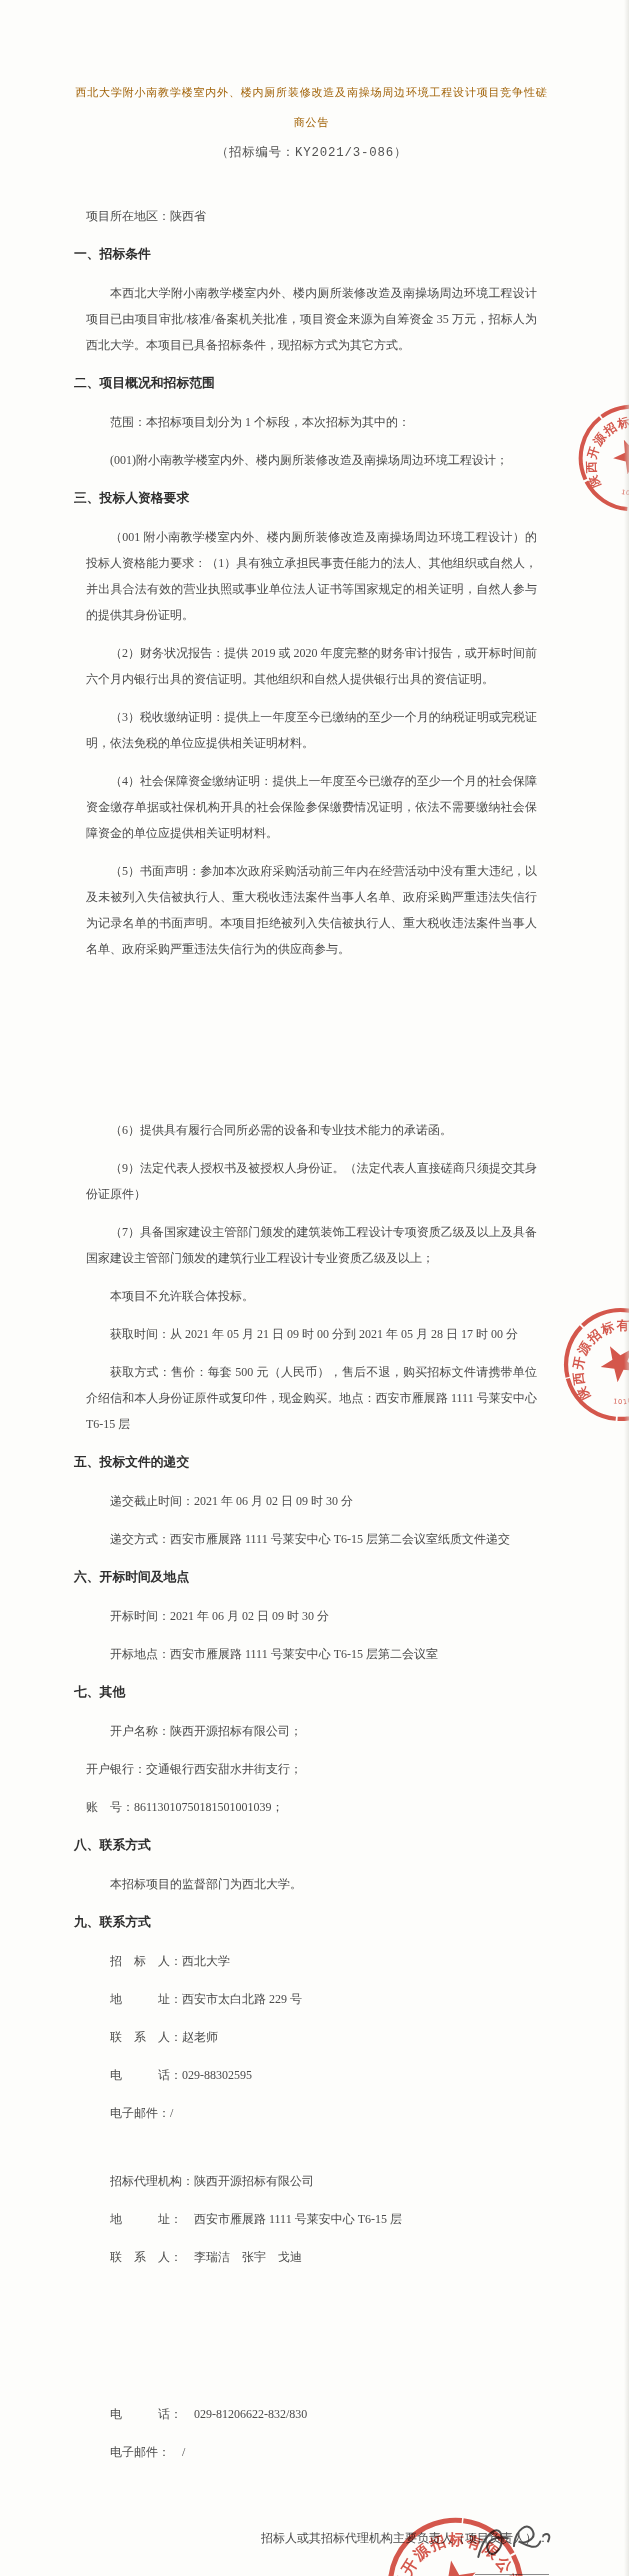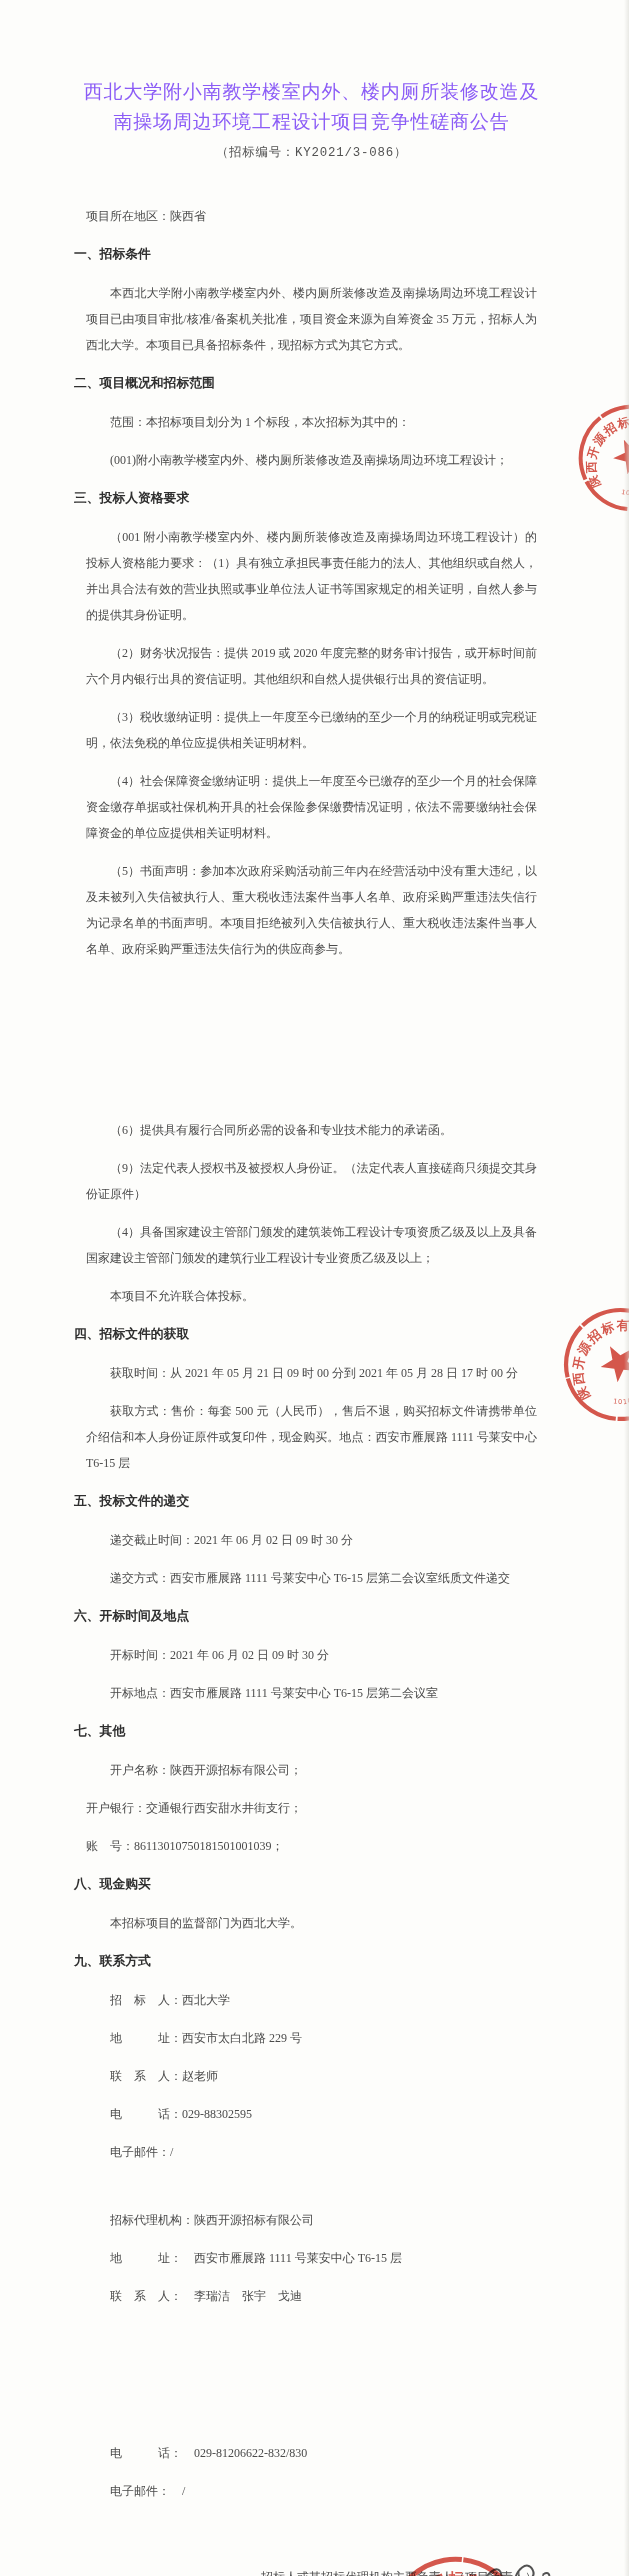--- a/index.html
+++ b/index.html
@@ -10,21 +10,21 @@
     font-family:"Liberation Serif","DejaVu Serif",serif;
     color:var(--ink);
   }
   .page::after{
     content:""; position:absolute; top:0; right:0; width:5.4px; height:100%;
     background:linear-gradient(to left,#d9d9d3,rgba(255,255,255,0)); opacity:.55; pointer-events:none;
   }
   .content{ padding:77px 80px 0 74px; }
   .doc-title{
     width:472px; margin:0 auto; text-align:center;
-    font-size:19px; line-height:30px; color:#8b5cf6; letter-spacing:0.8px;
+    font-size:11px; line-height:30px; color:#a16207; letter-spacing:0.8px;
   }
   .doc-subtitle{ text-align:center; font-size:12.4px; line-height:32px; color:#525252; letter-spacing:0.8px;font-family:Liberation Mono, monospace; }
   p{ margin:12px; font-size:12px; line-height:26px; text-align:justify; color:var(--ink); }
   .indent{ text-indent:2em; }
   h3{ margin:1.5px 0; font-size:12.8px; line-height:27px; font-weight:bold; color:var(--ink-dark); }
   .gap-a{height:21.7px;} .gap-b{height:18.6px;}
   .gap-break1{height:131px;} .gap-break2{height:107px;}
   .footer{ position:relative; margin-top:60px; }
   .sign-row,.seal-row{ display:flex; align-items:flex-end; font-size:12px; line-height:26px;flex-direction:column; }
   .seal-row{ margin-top:43px; margin-left:147px;font-weight:bold; }
@@ -64,41 +64,40 @@
     <p class="indent">（001 附小南教学楼室内外、楼内厕所装修改造及南操场周边环境工程设计）的投标人资格能力要求：（1）具有独立承担民事责任能力的法人、其他组织或自然人，并出具合法有效的营业执照或事业单位法人证书等国家规定的相关证明，自然人参与的提供其身份证明。</p>
     <p class="indent">（2）财务状况报告：提供 2019 或 2020 年度完整的财务审计报告，或开标时间前六个月内银行出具的资信证明。其他组织和自然人提供银行出具的资信证明。</p>
     <p class="indent">（3）税收缴纳证明：提供上一年度至今已缴纳的至少一个月的纳税证明或完税证明，依法免税的单位应提供相关证明材料。</p>
     <p class="indent">（4）社会保障资金缴纳证明：提供上一年度至今已缴存的至少一个月的社会保障资金缴存单据或社保机构开具的社会保险参保缴费情况证明，依法不需要缴纳社会保障资金的单位应提供相关证明材料。</p>
     <p class="indent">（5）书面声明：参加本次政府采购活动前三年内在经营活动中没有重大违纪，以及未被列入失信被执行人、重大税收违法案件当事人名单、政府采购严重违法失信行为记录名单的书面声明。本项目拒绝被列入失信被执行人、重大税收违法案件当事人名单、政府采购严重违法失信行为的供应商参与。</p>
 
     <div class="gap-break1"></div>
 
     <p class="indent">（6）提供具有履行合同所必需的设备和专业技术能力的承诺函。</p>
     <p class="indent">（9）法定代表人授权书及被授权人身份证。（法定代表人直接磋商只须提交其身份证原件）</p>
-    <p class="indent">（4）具备国家建设主管部门颁发的建筑装饰工程设计专项资质乙级及以上及具备国家建设主管部门颁发的建筑行业工程设计专业资质乙级及以上；</p>
+    <p class="indent">（7）具备国家建设主管部门颁发的建筑装饰工程设计专项资质乙级及以上及具备国家建设主管部门颁发的建筑行业工程设计专业资质乙级及以上；</p>
     <p class="indent">本项目不允许联合体投标。</p>
 
-    <h3>四、招标文件的获取</h3>
     <p class="indent">获取时间：从 2021 年 05 月 21 日 09 时 00 分到 2021 年 05 月 28 日 17 时 00 分</p>
     <p class="indent">获取方式：售价：每套 500 元（人民币），售后不退，购买招标文件请携带单位介绍信和本人身份证原件或复印件，现金购买。地点：西安市雁展路 1111 号莱安中心 T6-15 层</p>
 
     <h3>五、投标文件的递交</h3>
     <p class="indent">递交截止时间：2021 年 06 月 02 日 09 时 30 分</p>
     <p class="indent">递交方式：西安市雁展路 1111 号莱安中心 T6-15 层第二会议室纸质文件递交</p>
 
     <h3>六、开标时间及地点</h3>
     <p class="indent">开标时间：2021 年 06 月 02 日 09 时 30 分</p>
     <p class="indent">开标地点：西安市雁展路 1111 号莱安中心 T6-15 层第二会议室</p>
 
     <h3>七、其他</h3>
     <p class="indent">开户名称：陕西开源招标有限公司；</p>
     <p>开户银行：交通银行西安甜水井街支行；</p>
     <p>账　号：86113010750181501001039；</p>
 
-    <h3>八、现金购买</h3>
+    <h3>八、联系方式</h3>
     <p class="indent">本招标项目的监督部门为西北大学。</p>
 
     <h3>九、联系方式</h3>
     <p class="indent">招　标　人：西北大学</p>
     <p class="indent">地　　　址：西安市太白北路 229 号</p>
     <p class="indent">联　系　人：赵老师</p>
     <p class="indent">电　　　话：029-88302595</p>
     <p class="indent">电子邮件：/</p>
 
     <div class="gap-b"></div>

